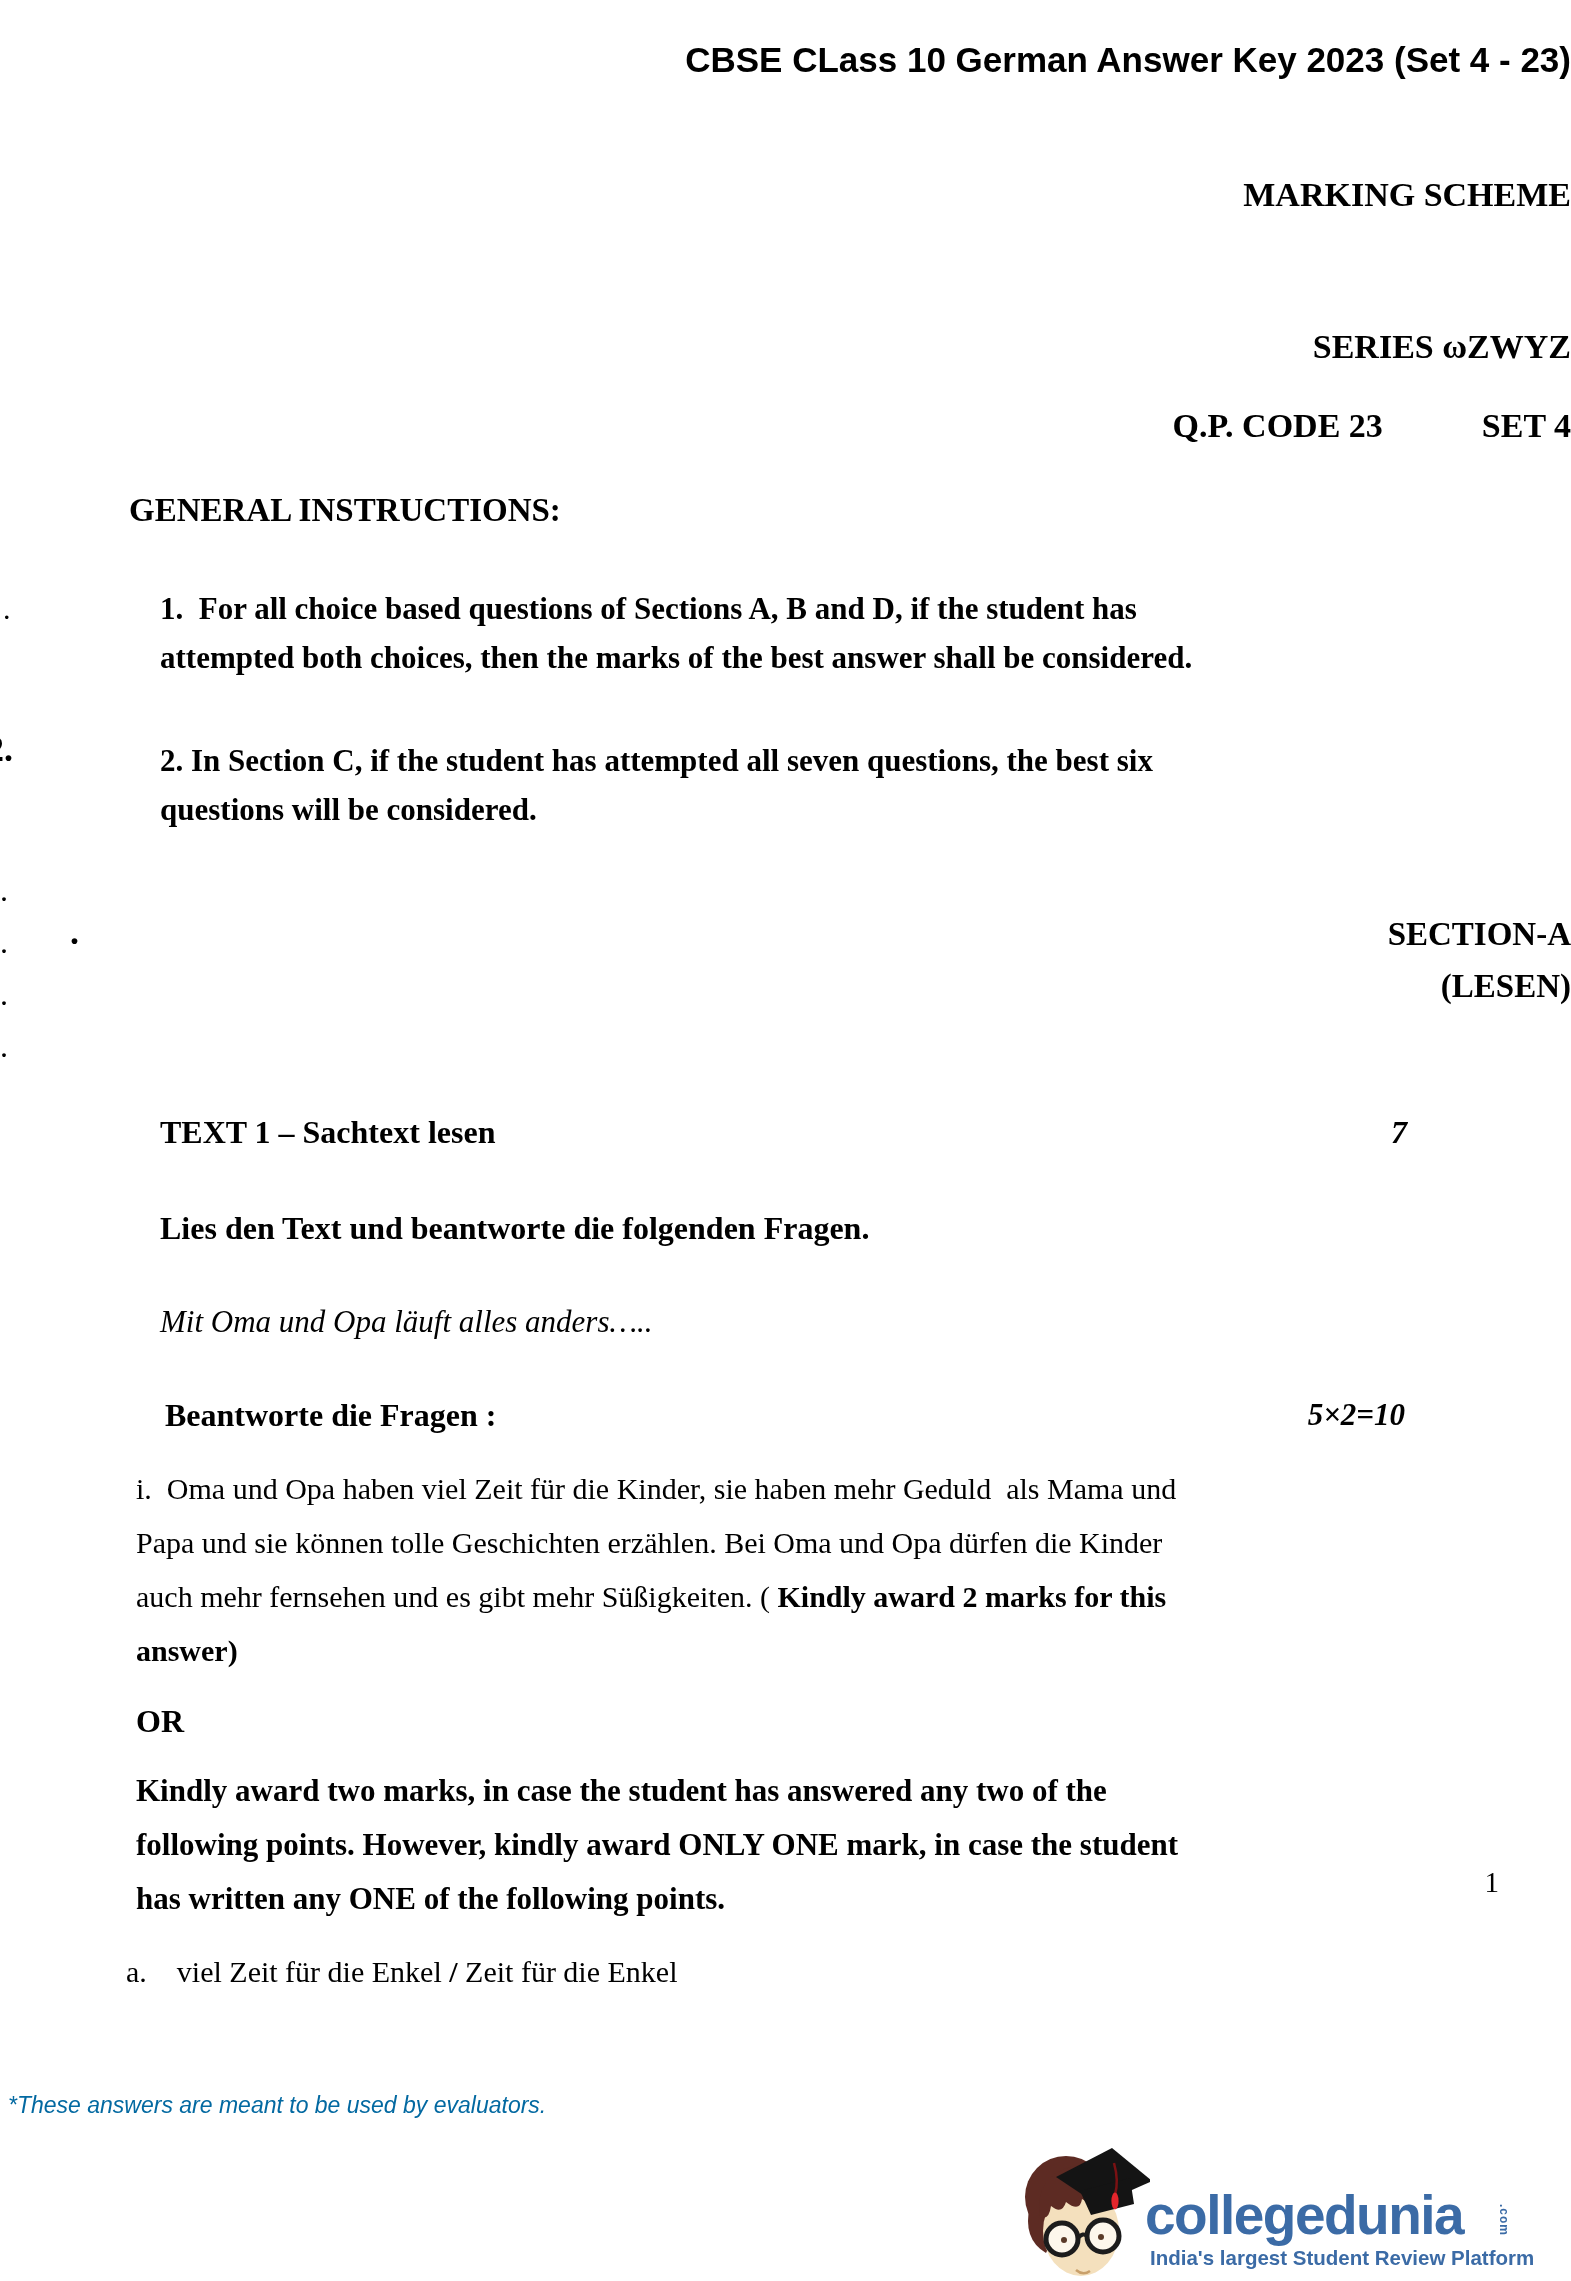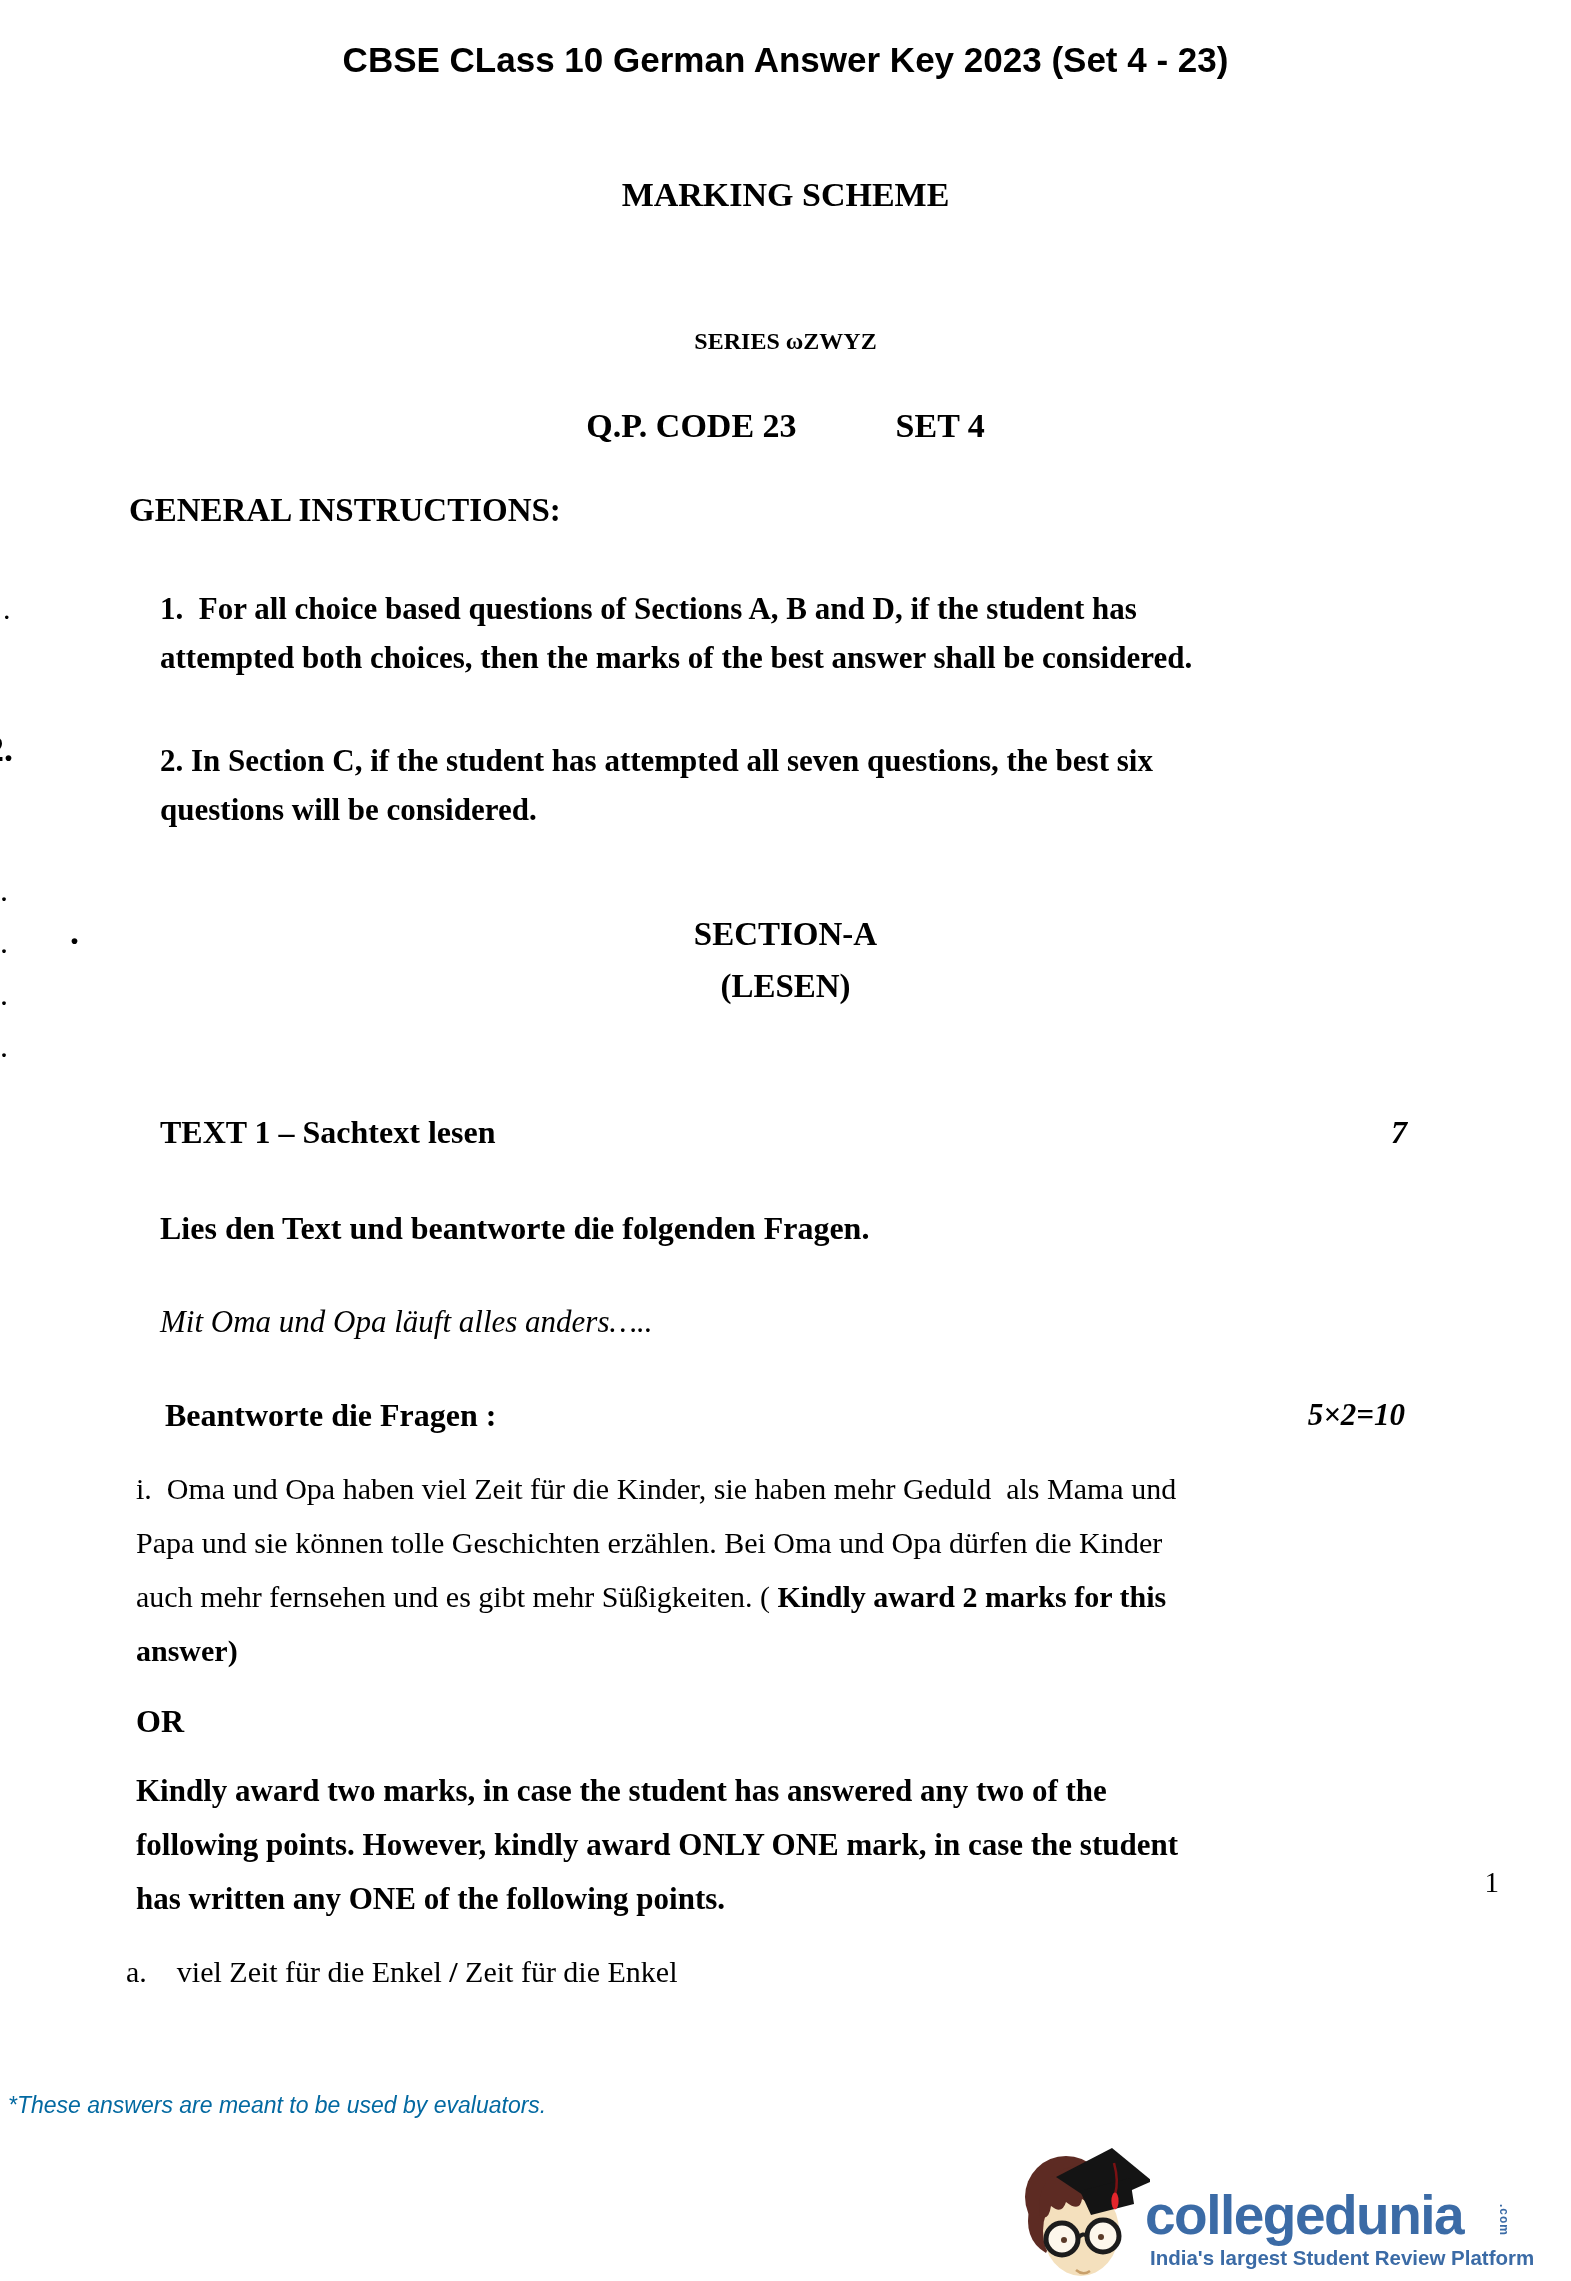--- a/index.html
+++ b/index.html
@@ -5,29 +5,29 @@
   html,body{margin:0;padding:0;background:#ffffff;}
   .page{
     position:relative;
     width:1571px;height:2281px;
     background:#ffffff;
     overflow:hidden;
     font-family:"Liberation Serif","DejaVu Serif",serif;
     color:#000;
   }
   .abs{position:absolute;}
-  .center{left:0;width:100%;text-align:center;}
+  .center{left:0;width:100%;text-align:right;}
   .sans{font-family:"Liberation Sans","DejaVu Sans",sans-serif;}
   .b{font-weight:bold;}
   .prelines{white-space:pre-line;}
 
   .doc-title{top:40px;font-size:35px;font-weight:bold;}
   .h-marking{top:176px;font-size:34px;font-weight:bold;}
   .h-class{top:250px;font-size:34px;font-weight:bold;}
-  .h-series{top:328px;font-size:24px;font-weight:bold;}
+  .h-series{top:328px;font-size:34px;font-weight:bold;}
   .h-qp{top:407px;font-size:34px;font-weight:bold;}
   .qp-gap{display:inline-block;width:99px;}
 
   .gen-heading{top:492px;left:129px;font-size:33px;font-weight:bold;}
   .instr{left:160px;width:1230px;font-size:31px;font-weight:bold;line-height:49px;}
   .instr1{top:584px;}
   .instr2{top:736px;}
 
   .martifact{font-size:32px;line-height:1;}
   .m0{left:3px;top:594px;font-size:30px;}

